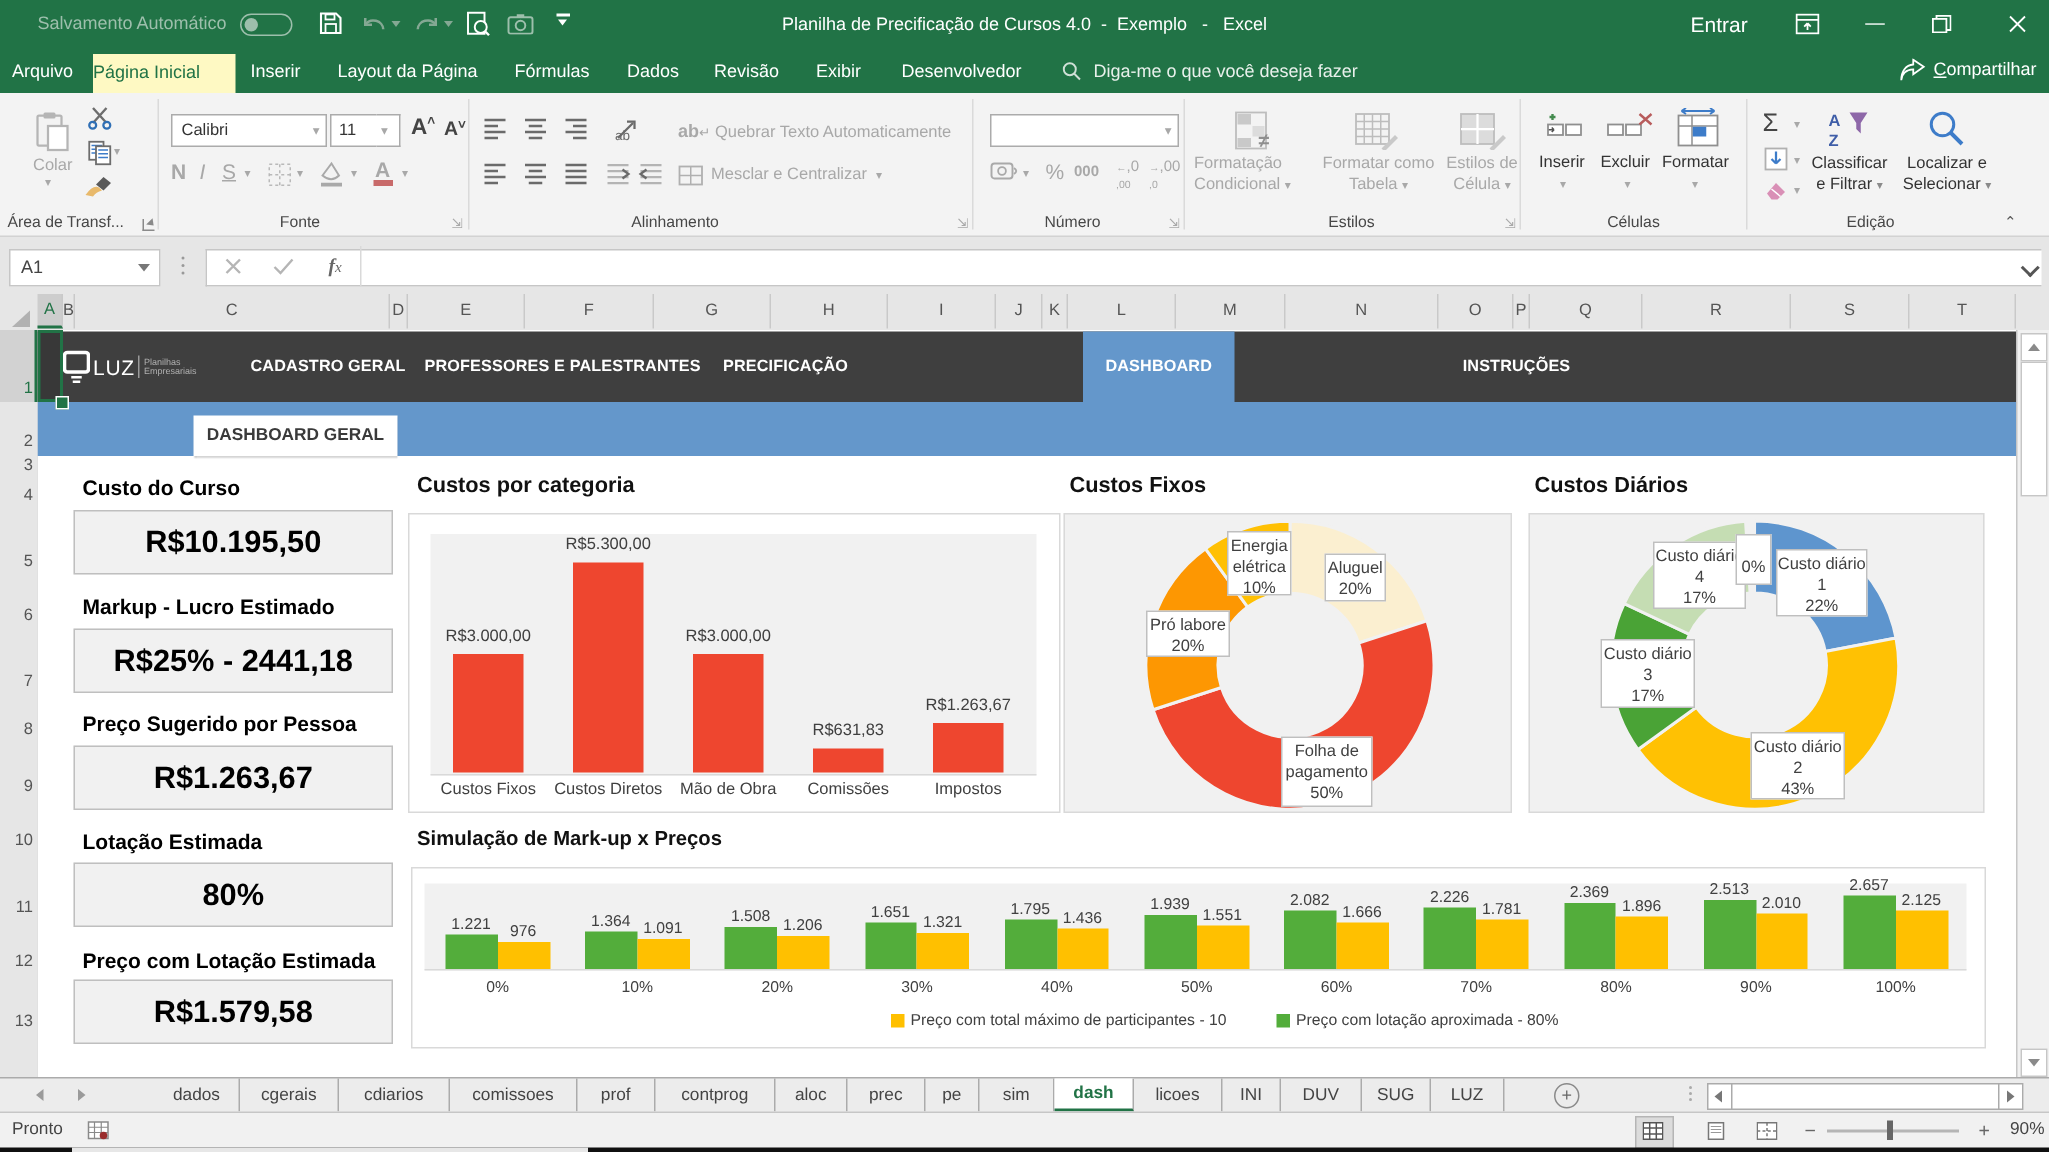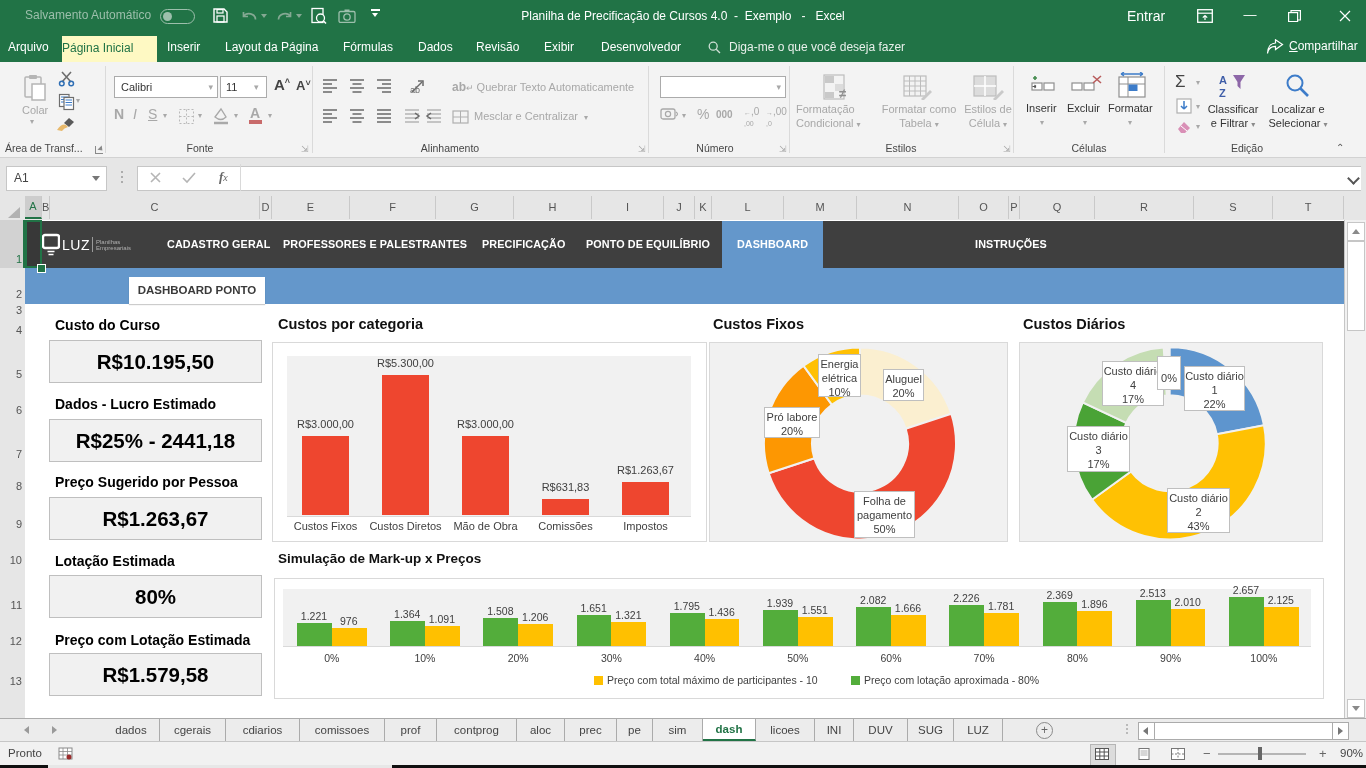--- a/index.html
+++ b/index.html
@@ -393,32 +393,31 @@
     <svg class="abs" style="left:17px;top:12px" width="18" height="25" viewBox="0 0 18 25">
       <path d="M3 2 h12 a2 2 0 0 1 2 2 v9 a2 2 0 0 1 -2 2 h-12 a2 2 0 0 1 -2 -2 v-9 a2 2 0 0 1 2 -2 Z" fill="none" stroke="#fff" stroke-width="2.4"></path>
       <path d="M5.5 18.5 h7 M6.5 21.5 h5" stroke="#fff" stroke-width="1.6"></path>
     </svg>
     <div class="abs" style="left:37px;top:16px;font-size:14px;letter-spacing:0.5px;color:#fff">LUZ</div>
     <div class="abs" style="left:66.5px;top:16px;width:1.5px;height:15px;background:#9a9a9a"></div>
     <div class="abs" style="left:71px;top:18px;font-size:6px;color:#b0b0b0;line-height:6px">Planilhas<br>Empresariais</div>
     <div class="navitem" style="left:142px;width:100px">CADASTRO GERAL</div>
     <div class="navitem" style="left:258px;width:178px">PROFESSORES E PALESTRANTES</div>
     <div class="navitem" style="left:457px;width:80px">PRECIFICAÇÃO</div>
-    <div class="navitem" style="left:559px;width:128px">PONTO DE EQUILÍBRIO</div>
     <div class="navitem" style="left:697px;width:101px;background:#6497cb">DASHBOARD</div>
     <div class="navitem" style="left:950px;width:72px">INSTRUÇÕES</div>
   </div>
   <div id="bluebar"></div>
   <div class="abs" style="left:0;top:0;width:17px;height:48px;background:#383838;border:2px solid #217346;box-sizing:border-box"></div>
   <div class="abs" style="left:12px;top:44px;width:7px;height:7px;background:#217346;border:1px solid #fff"></div>
-  <div id="dashgeral">DASHBOARD PONTO</div>
+  <div id="dashgeral">DASHBOARD GERAL</div>
 
   <div class="kpilabel" style="top:97px">Custo do Curso</div>
   <div class="kpibox" style="top:120px;height:41px;line-height:41px;font-size:20.5px">R$10.195,50</div>
-  <div class="kpilabel" style="top:176px">Dados - Lucro Estimado</div>
+  <div class="kpilabel" style="top:176px">Markup - Lucro Estimado</div>
   <div class="kpibox" style="top:199px;height:41px;line-height:41px;font-size:20.5px">R$25% - 2441,18</div>
   <div class="kpilabel" style="top:254px">Preço Sugerido por Pessoa</div>
   <div class="kpibox" style="top:277px;height:41px;line-height:41px;font-size:20.5px">R$1.263,67</div>
   <div class="kpilabel" style="top:333px">Lotação Estimada</div>
   <div class="kpibox" style="top:355px;height:41px;line-height:41px;font-size:20.5px">80%</div>
   <div class="kpilabel" style="top:412px">Preço com Lotação Estimada</div>
   <div class="kpibox" style="top:433px;height:41px;line-height:41px;font-size:20.5px">R$1.579,58</div>
 
   <div class="ctitle" style="left:253px;top:96px">Custos por categoria</div>
   <div class="chartbox" style="left:247px;top:122px;width:433px;height:198px">

